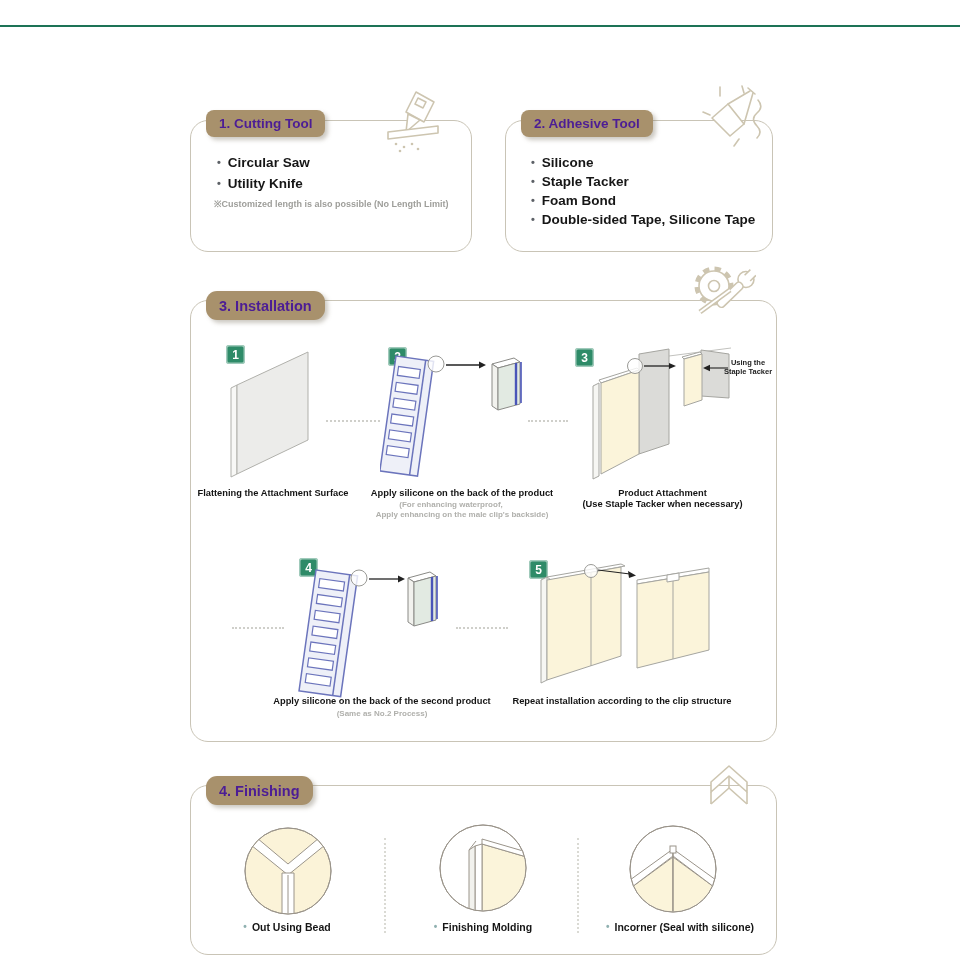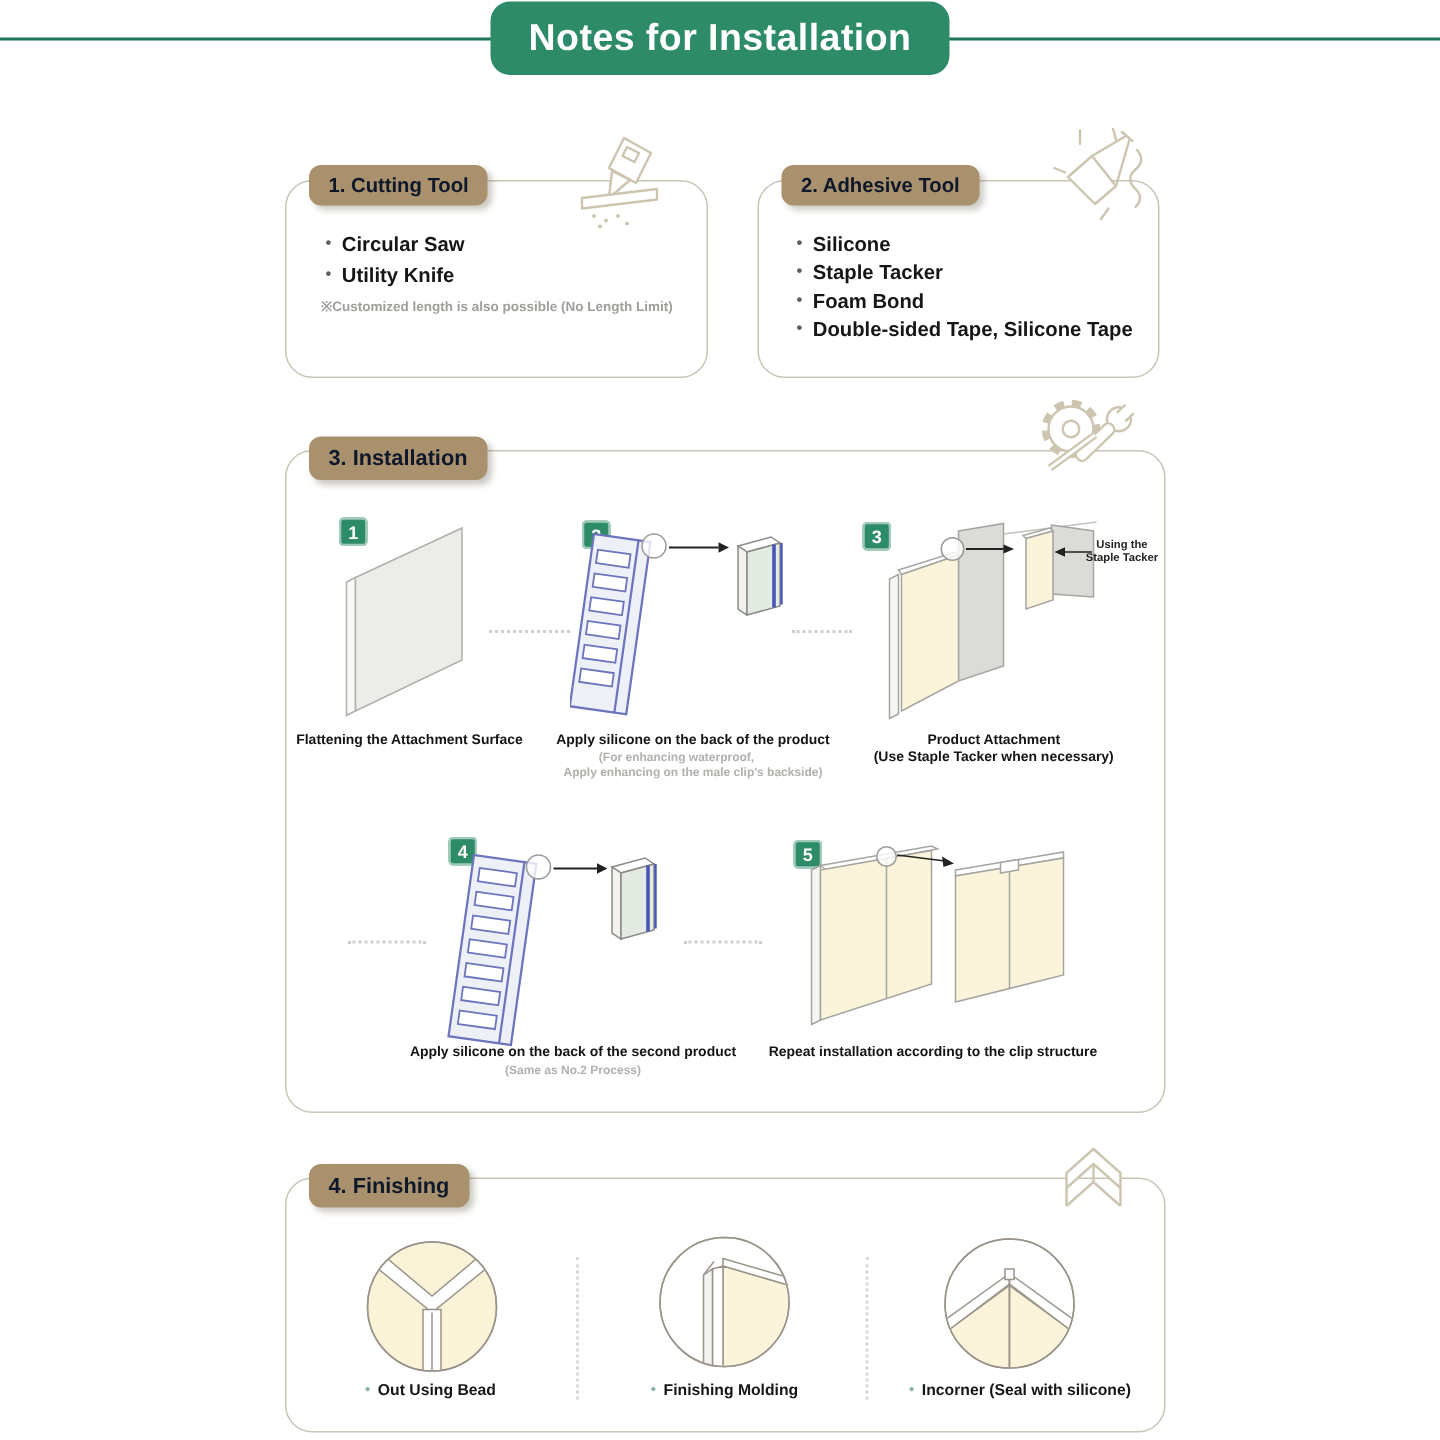--- a/index.html
+++ b/index.html
@@ -6,24 +6,24 @@
   #page{position:relative;width:960px;height:960px;background:#ffffff;overflow:hidden;
         font-family:"Liberation Sans",sans-serif;color:#1a1a1a;}
   .abs{position:absolute;}
   
   .hline{position:absolute;left:0;top:25px;width:960px;height:2px;background:#1d7356;}
   .banner{position:absolute;left:327px;top:1px;width:306px;height:49px;background:#2e8b68;
           border-radius:13px;display:flex;align-items:center;justify-content:center;z-index:3;}
   .banner span{color:#fff;font-size:25px;font-weight:bold;letter-spacing:.3px;}
   
   .box{position:absolute;background:#fff;border:1.4px solid #c9c4b6;border-radius:18px;}
-  .badge{position:absolute;background:#a8916c;color:#0f172a;font-weight:bold;border-radius:8px;
+  .badge{position:absolute;background:#a8916c;color:#4c1d95;font-weight:bold;border-radius:8px;
          display:flex;align-items:center;padding:0 13px;height:27px;font-size:13.5px;
          box-shadow:3px 3px 4px rgba(110,100,80,.35);z-index:4;}
-  .badge.big{height:29px;font-size:14.5px;}
+  .badge.big{height:29px;font-size:14.5px;border-radius:11px;}
   
   .blist{position:absolute;display:flex;flex-direction:column;}
   .bullet-item{display:flex;align-items:center;font-weight:bold;font-size:13.5px;color:#161616;}
   .lb{color:#5c6066;font-size:11px;margin-right:7px;line-height:1;}
   .note{position:absolute;font-size:9px;font-weight:bold;color:#9e9e9a;}
   
   .stepnum{position:absolute;width:19px;height:19px;background:#2e8b68;border-radius:3px;
            color:#fff;font-size:12px;font-weight:bold;display:flex;align-items:center;
            justify-content:center;box-shadow:inset 0 0 0 1.5px rgba(255,255,255,.55);}
   .caption{position:absolute;font-size:9.3px;font-weight:bold;color:#141414;text-align:center;line-height:11px;}
@@ -36,23 +36,20 @@
           font-size:10.5px;font-weight:bold;color:#161616;}
   .fb{color:#8fb0b0;font-size:10px;margin-right:5px;line-height:1;}
   svg{display:block;}
 </style>
 </head>
 <body>
 
 <div id="page">
 
   <div class="hline"></div>
-  <div class="banner">
-    <span>Notes for Installation</span>
-  </div>
 
   <div class="box" style="left:190px;top:120px;width:280px;height:130px;"></div>
   <div class="badge" style="left:206px;top:110px;">
     <span>1. Cutting Tool</span>
   </div>
   <div class="blist" style="left:217px;top:155px;gap:6px;">
     <div class="bullet-item">
       <span class="lb">•</span>
       <span>Circular Saw</span>
     </div>

